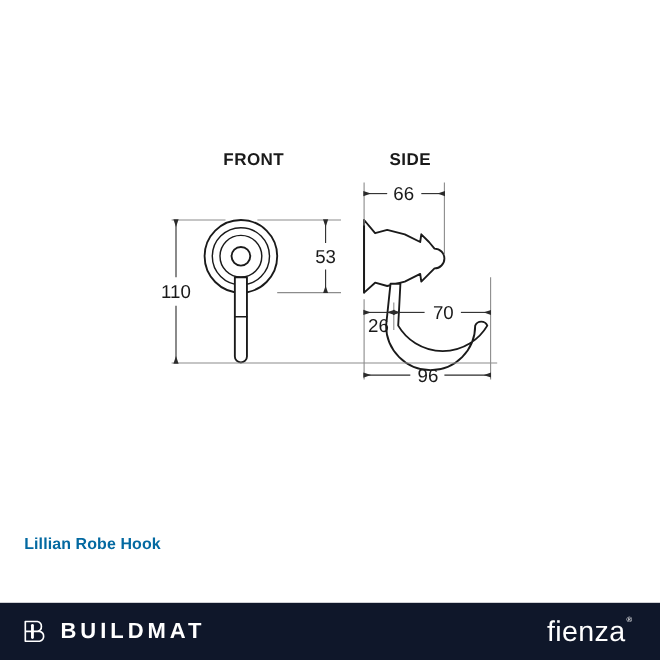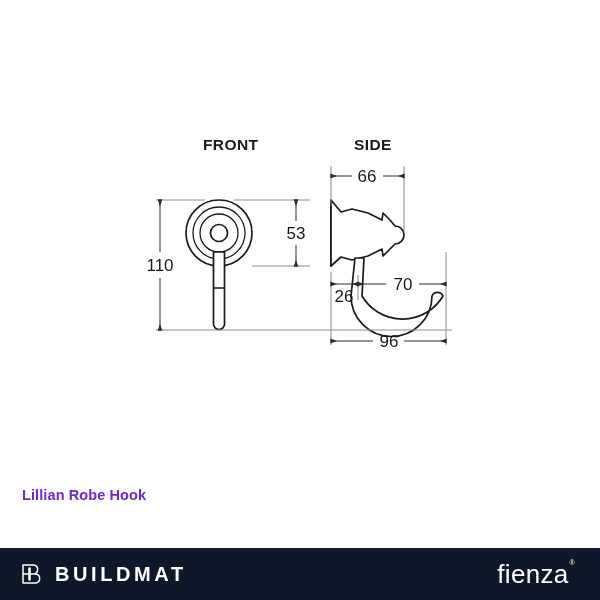--- a/index.html
+++ b/index.html
@@ -70,21 +70,21 @@
     stroke-linecap: round;
   }
 
   
   #product-title {
     position: absolute;
     left: 22px;
     top: 487px;
     font-size: 14.5px;
     font-weight: bold;
-    color: #6d28d9;
+    color: #0369a1;
     letter-spacing: 0.1px;
     white-space: nowrap;
   }
 
   
   #footer-bar {
     position: absolute;
     left: 0;
     bottom: 0;
     width: 600px;

